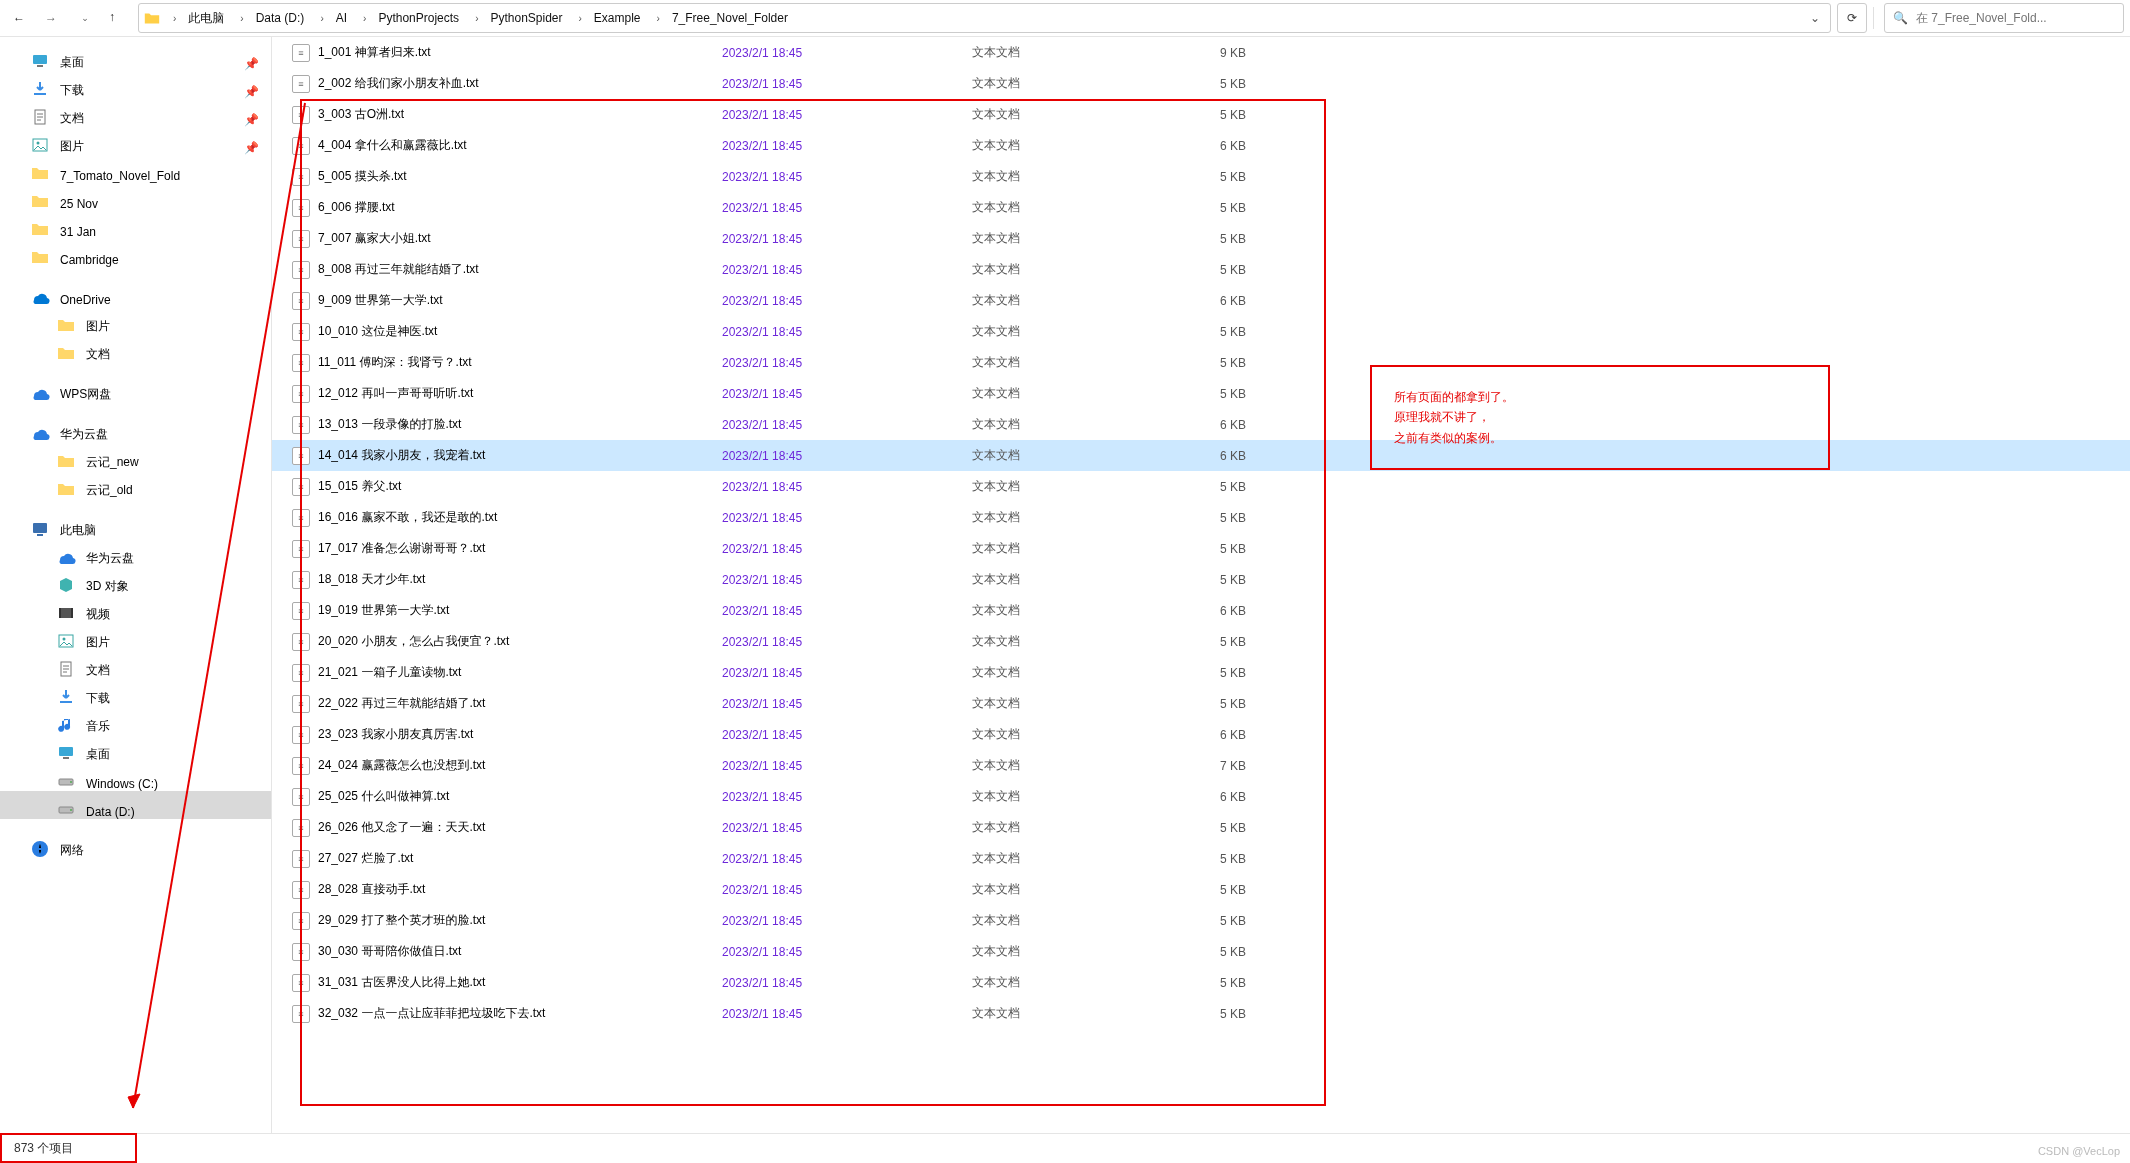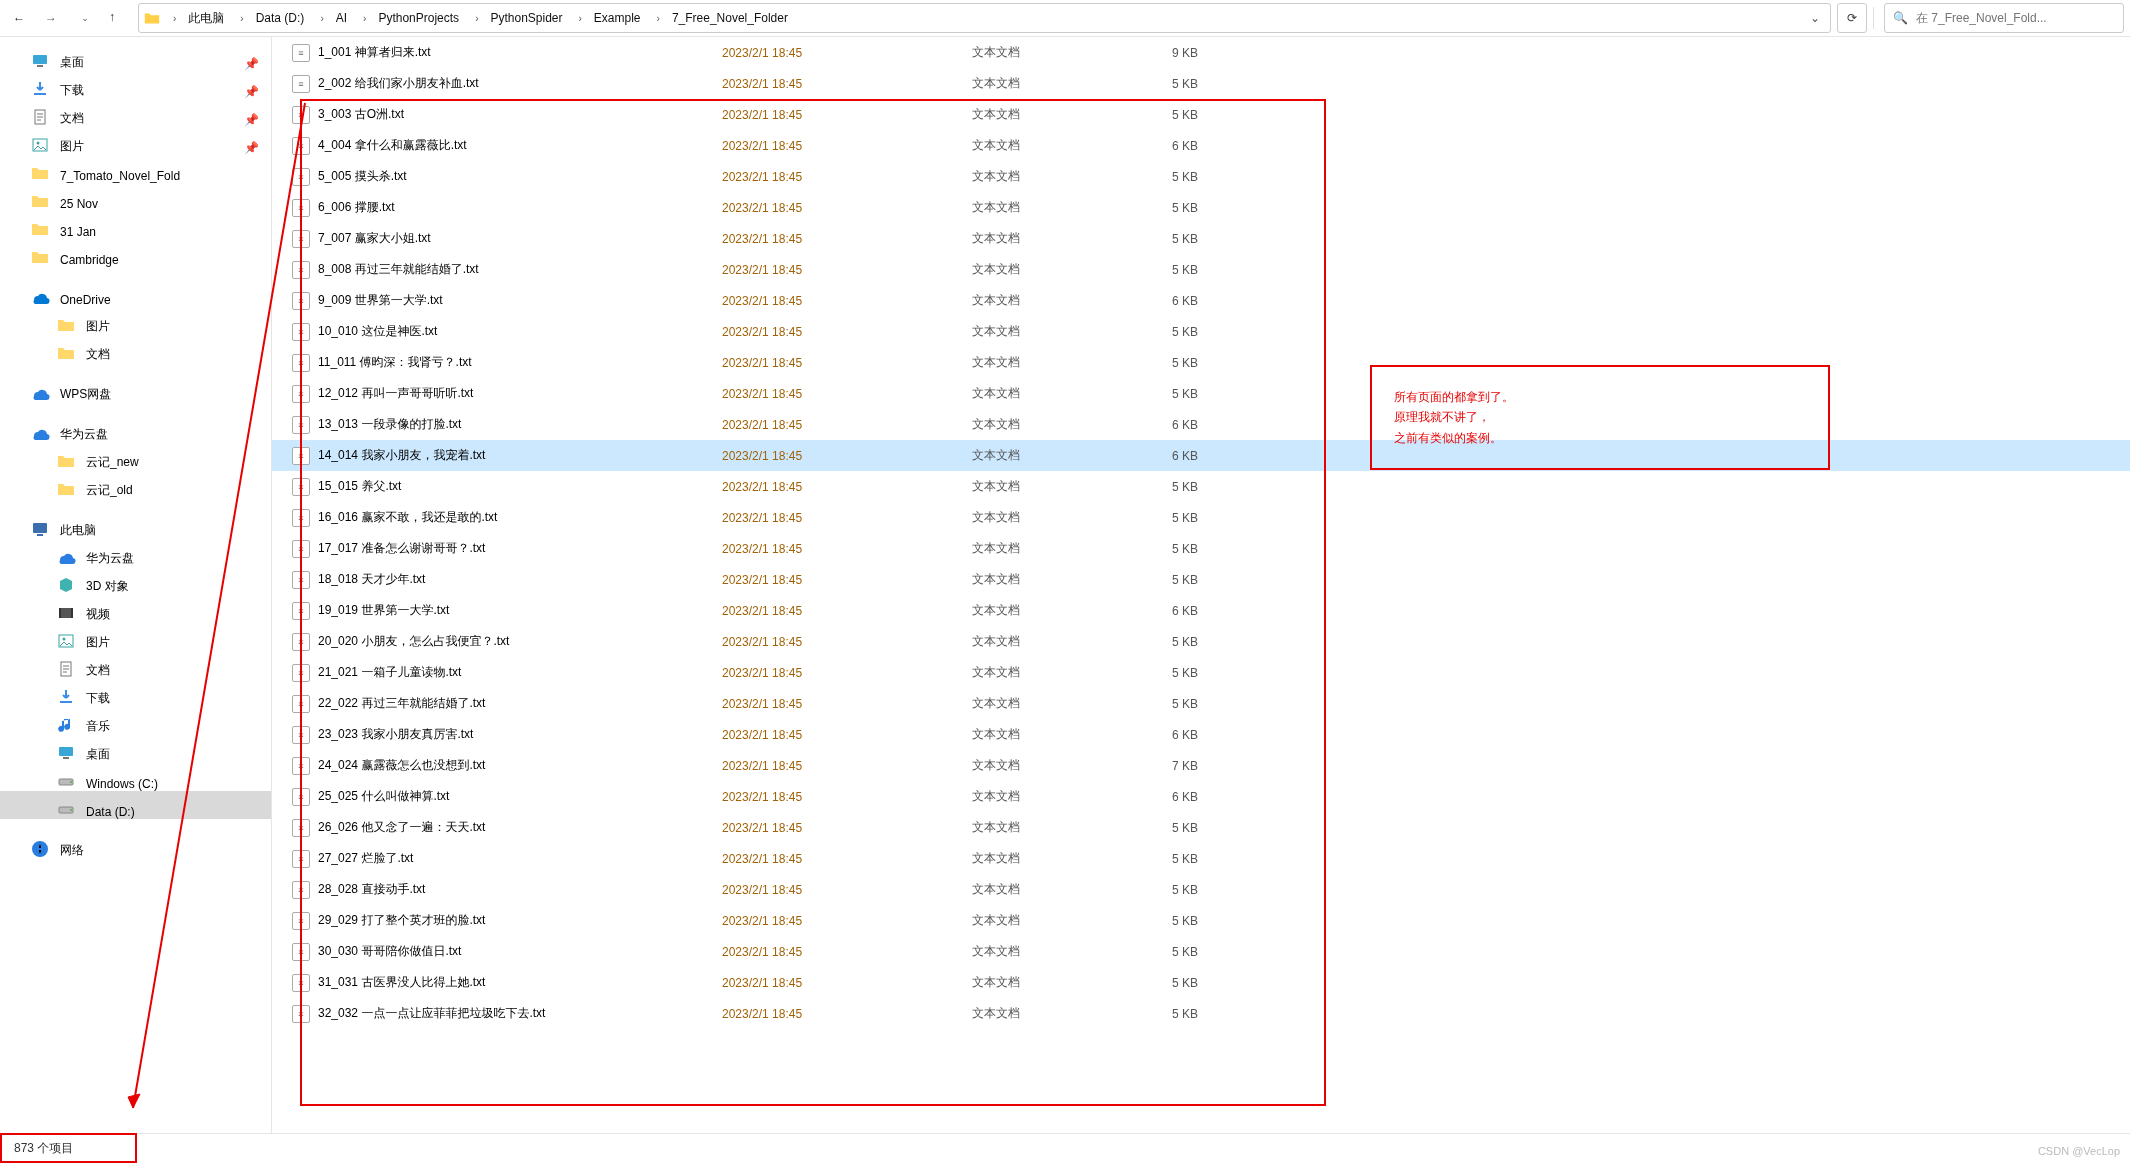--- a/index.html
+++ b/index.html
@@ -36,23 +36,23 @@
 .sort-ind { margin-left: 130px; color: #777; position: relative; top: -2px; }
 .c-name { width: 430px; }
 .c-date { width: 250px; }
 .c-type { width: 200px; }
 .c-size { width: 130px; text-align: right; }
 .files { flex: 1; overflow-y: auto; position: relative; }
 .file-row { height: 31px; display: flex; align-items: center; padding-left: 20px; }
 .file-row.selected { background: #cce8ff; }
 .file-row .name-cell { width: 430px; display: flex; align-items: center; gap: 8px; }
 .file-row .name-cell .fico { width: 18px; height: 18px; display: flex; align-items: center; justify-content: center; border: 1px solid #aaa; border-radius: 2px; font-size: 9px; color: #666; background: #fff; }
-.file-row .date-cell { width: 250px; color: #a16207; }
+.file-row .date-cell { width: 250px; color: #6d28d9; }
 .file-row .type-cell { width: 200px; color: #555; }
-.file-row .size-cell { width: 130px; text-align: left; color: #555; padding-right: 8px;}
+.file-row .size-cell { width: 130px; text-align: center; color: #555; padding-right: 8px;}
 
 
 .status { height: 30px; border-top: 1px solid #e5e5e5; display: flex; align-items: center; padding: 0 14px; color: #333; }
 
 
 .red-box-files { position: absolute; border: 2px solid #e60000; pointer-events: none; left: 300px; top: 99px; width: 1026px; height: 1007px; z-index: 50; }
 .red-box-status { position: absolute; border: 2px solid #e60000; pointer-events: none; left: 0; bottom: 0; width: 137px; height: 30px; z-index: 50; }
 .red-line { position: absolute; stroke: #e60000; z-index: 49; pointer-events: none; }
 .red-note { position: absolute; border: 2px solid #e60000; left: 1370px; top: 365px; width: 460px; padding: 20px 22px; font-size: 27px; color: #e60000; line-height: 1.7; z-index: 50; }
 .watermark { position: absolute; right: 10px; bottom: 6px; color: #bbb; font-size: 11px; }

